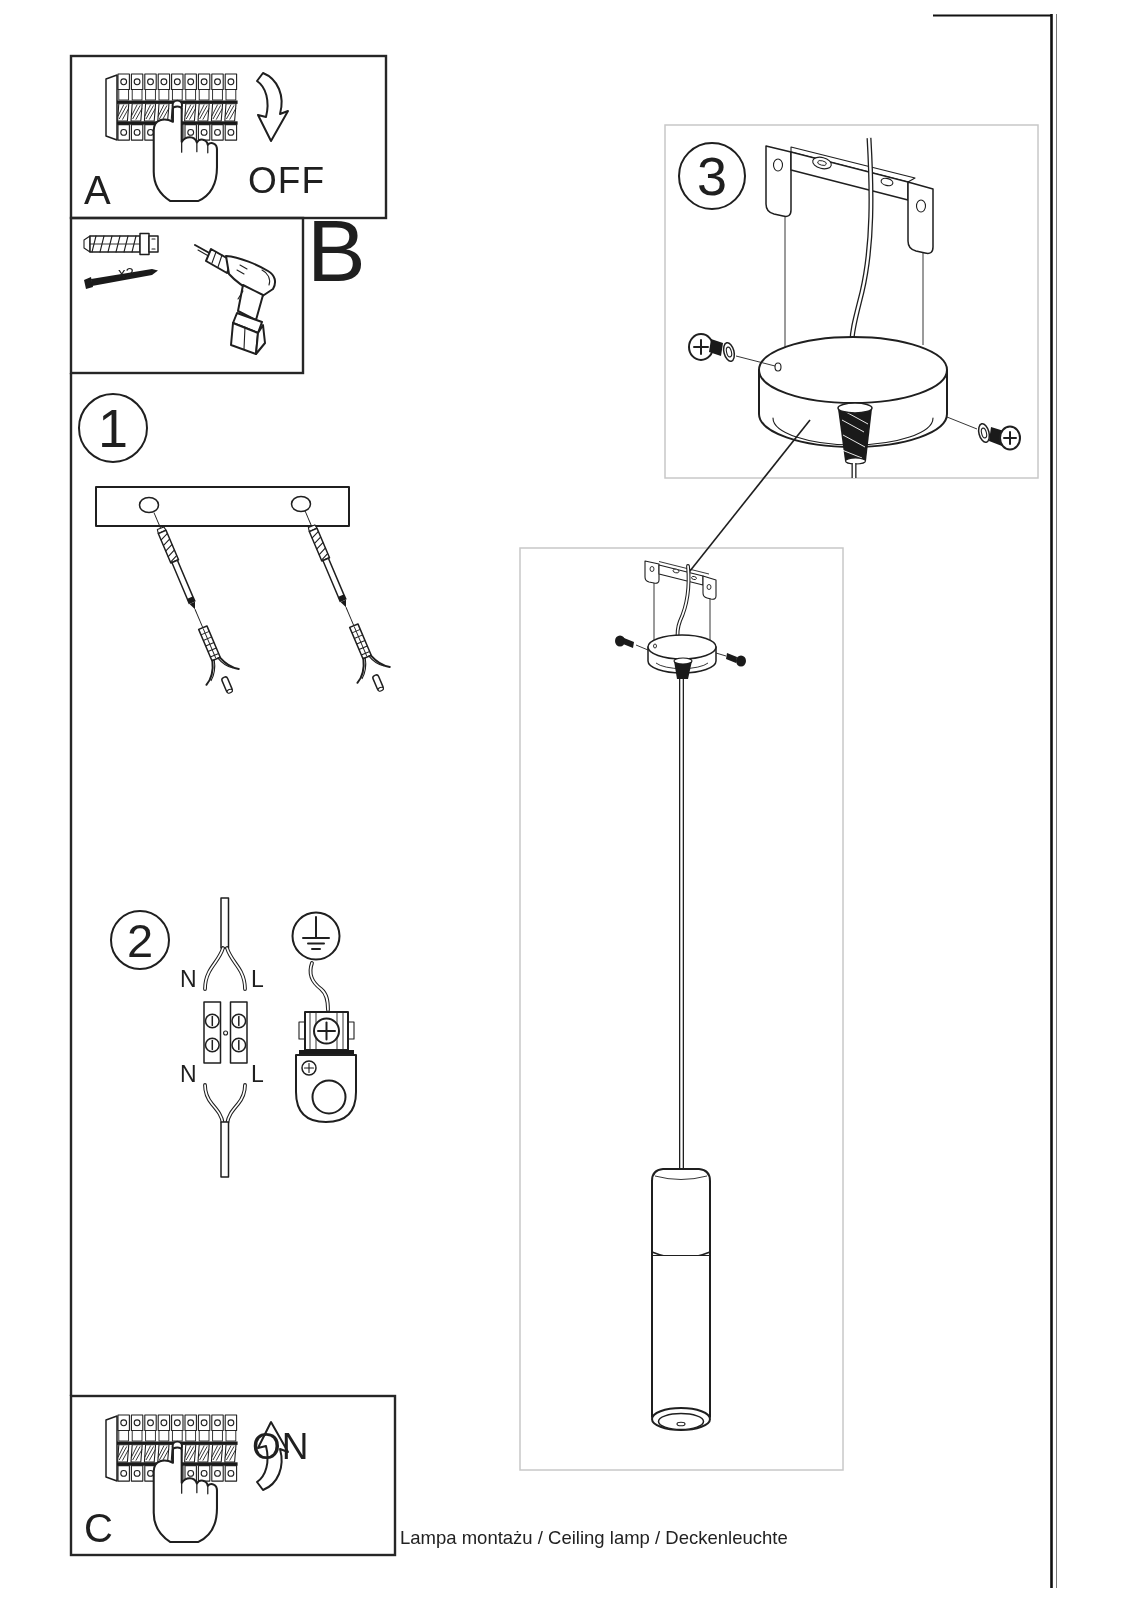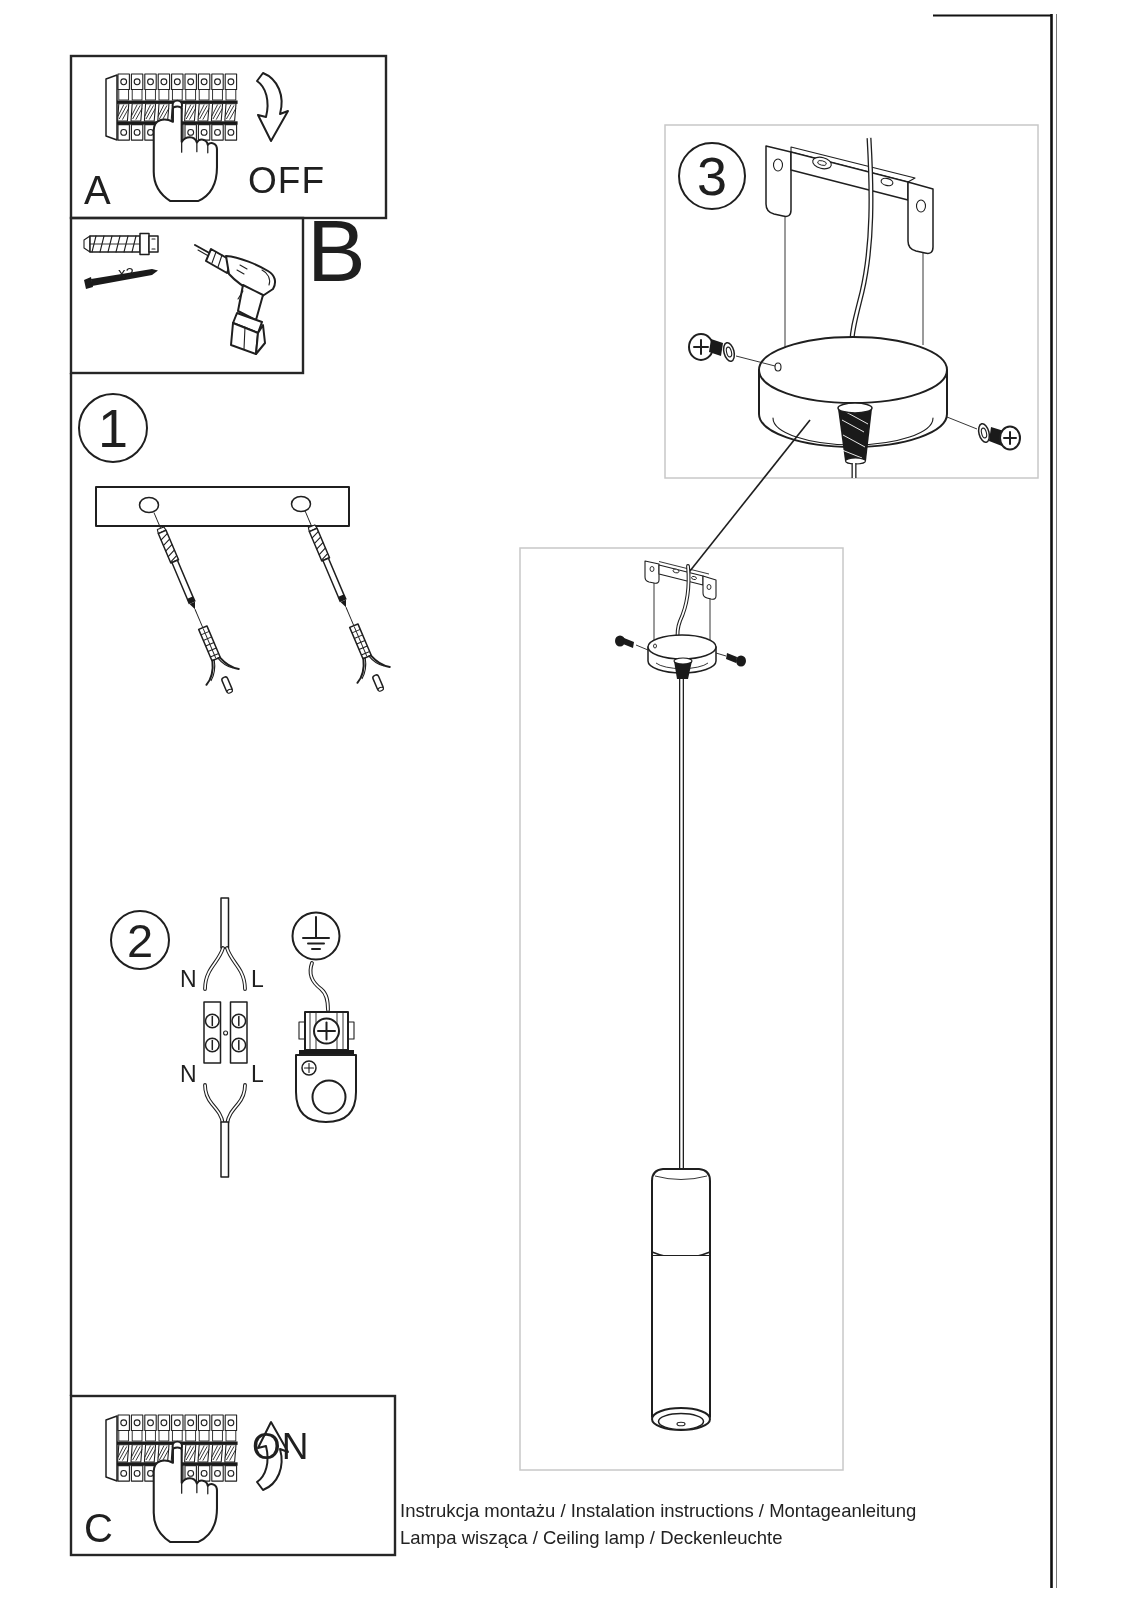--- a/index.html
+++ b/index.html
@@ -368,16 +368,15 @@
 <div class="lbl wire-lbl" style="left:180px;top:968px;">N</div>
 <div class="lbl wire-lbl" style="left:251px;top:968px;">L</div>
 <div class="lbl wire-lbl" style="left:180px;top:1063px;">N</div>
 <div class="lbl wire-lbl" style="left:251px;top:1063px;">L</div>
 
 <div class="circled" style="left:679px;top:143px;width:66px;height:66px;">3</div>
 
 <div class="lbl step-letter" style="left:84px;top:1508px;">C</div>
 <div class="lbl switch-word" style="left:252px;top:1428px;">ON</div>
 
-<div class="footer-line" style="left:400px;top:1500px;">Instrukcja montażu / Instalation instructions / Montageanleitung</div>
-<div class="footer-line" style="left:400px;top:1527px;">Lampa wisząca / Ceiling lamp / Deckenleuchte</div>
+<div class="footer-line" style="left:400px;top:1527px;">Lampa montażu / Ceiling lamp / Deckenleuchte</div>
 
 </div>
 
 </body></html>

